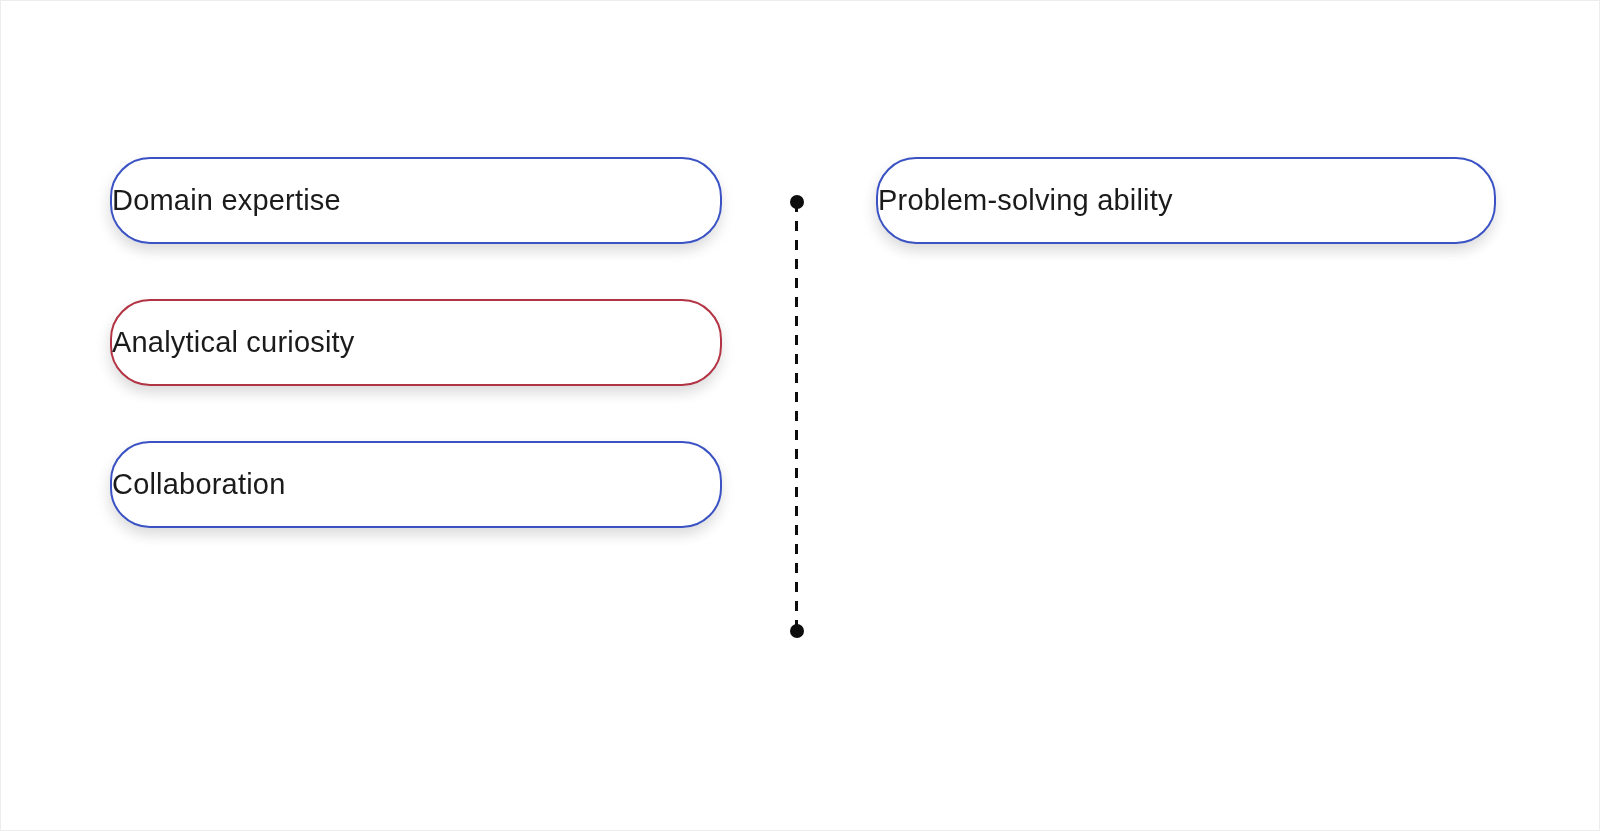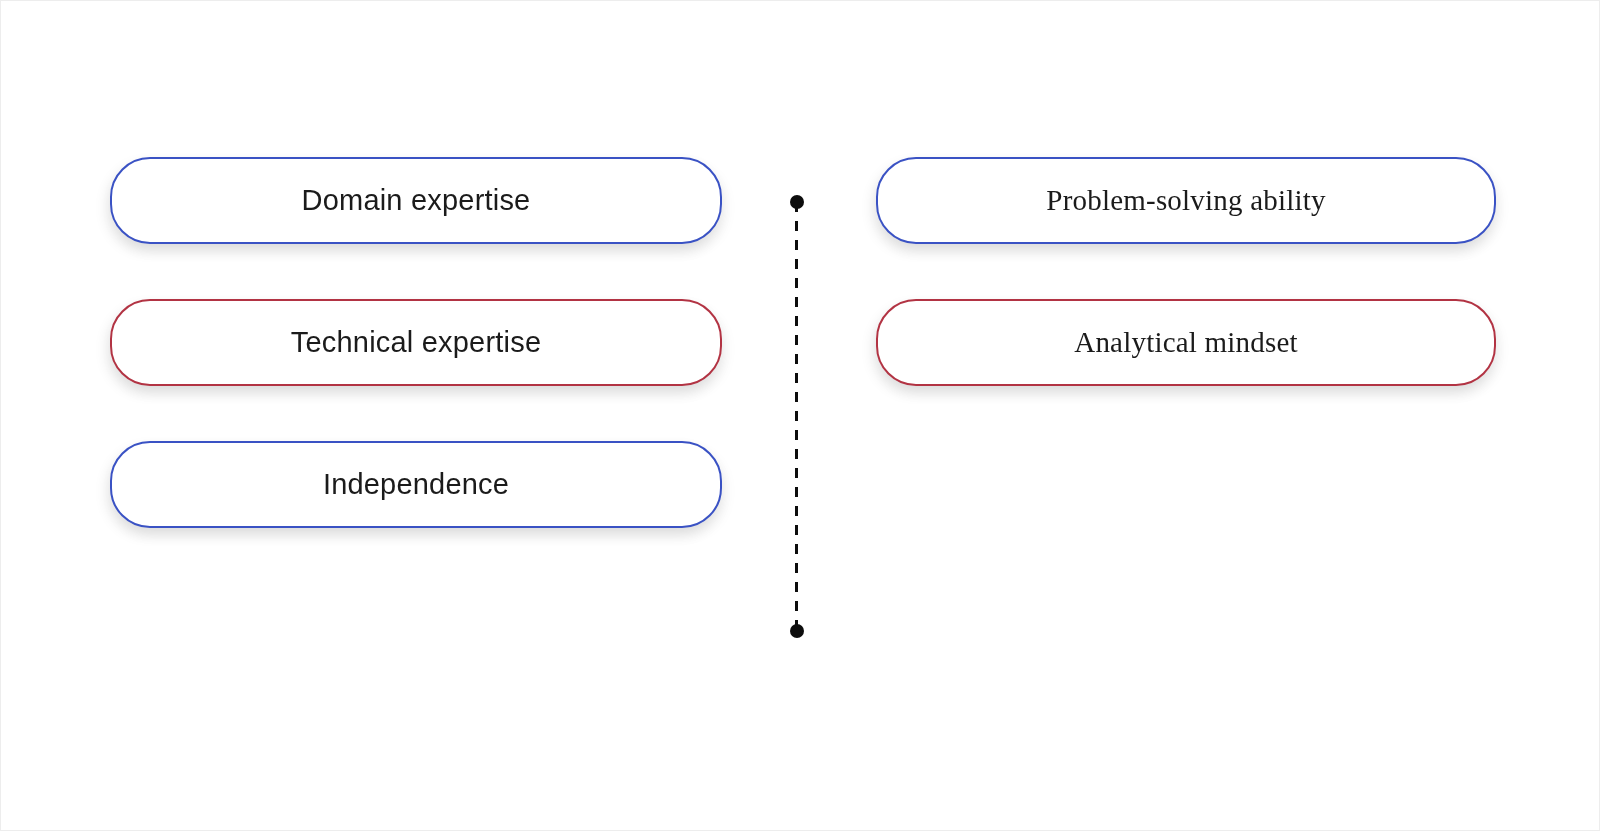--- a/index.html
+++ b/index.html
@@ -17,30 +17,29 @@
     overflow: hidden;
   }
   .column {
     position: absolute;
     top: 157px;
     display: flex;
     flex-direction: column;
     gap: 55px;
   }
   .column.left  { left: 110px; width: 612px; }
-  .column.right { left: 876px; width: 620px; font-family: Liberation Serif, serif; }
+  .column.right { left: 876px; width: 620px; }
   .pill {
     height: 87px;
     box-sizing: border-box;
     border: 2px solid #888;
     border-radius: 40px;
     background: #ffffff;
     display: flex;
     align-items: center;
-    justify-content: center;
     box-shadow: -3px 7px 14px rgba(0,0,0,0.09), 3px 7px 14px rgba(0,0,0,0.06);
   }
   .pill[data-variant="blue"] { border-color: var(--blue, #3a52c4); }
   .pill[data-variant="red"]  { border-color: var(--red,  #b23343); }
   .pill-label {
     font-size: 29px;
     font-weight: 500;
     color: var(--text, #1b1b1b);
     letter-spacing: 0.2px;
     white-space: nowrap;
@@ -74,35 +73,32 @@
 </head>
 <body>
 
 <div class="canvas">
 
   <div class="column left">
     <div class="pill" data-variant="blue">
       <span class="pill-label">Domain expertise</span>
     </div>
     <div class="pill" data-variant="red">
-      <span class="pill-label">Technical expertise</span>
+      <span class="pill-label">Analytical curiosity</span>
     </div>
     <div class="pill" data-variant="blue">
-      <span class="pill-label">Independence</span>
+      <span class="pill-label">Collaboration</span>
     </div>
   </div>
 
   <div class="connector">
     <span class="dot top"></span>
     <span class="dash-line"></span>
     <span class="dot bottom"></span>
   </div>
 
   <div class="column right">
     <div class="pill" data-variant="blue">
       <span class="pill-label">Problem-solving ability</span>
     </div>
-    <div class="pill" data-variant="red">
-      <span class="pill-label">Analytical mindset</span>
-    </div>
   </div>
 
 </div>
 
 </body></html>

